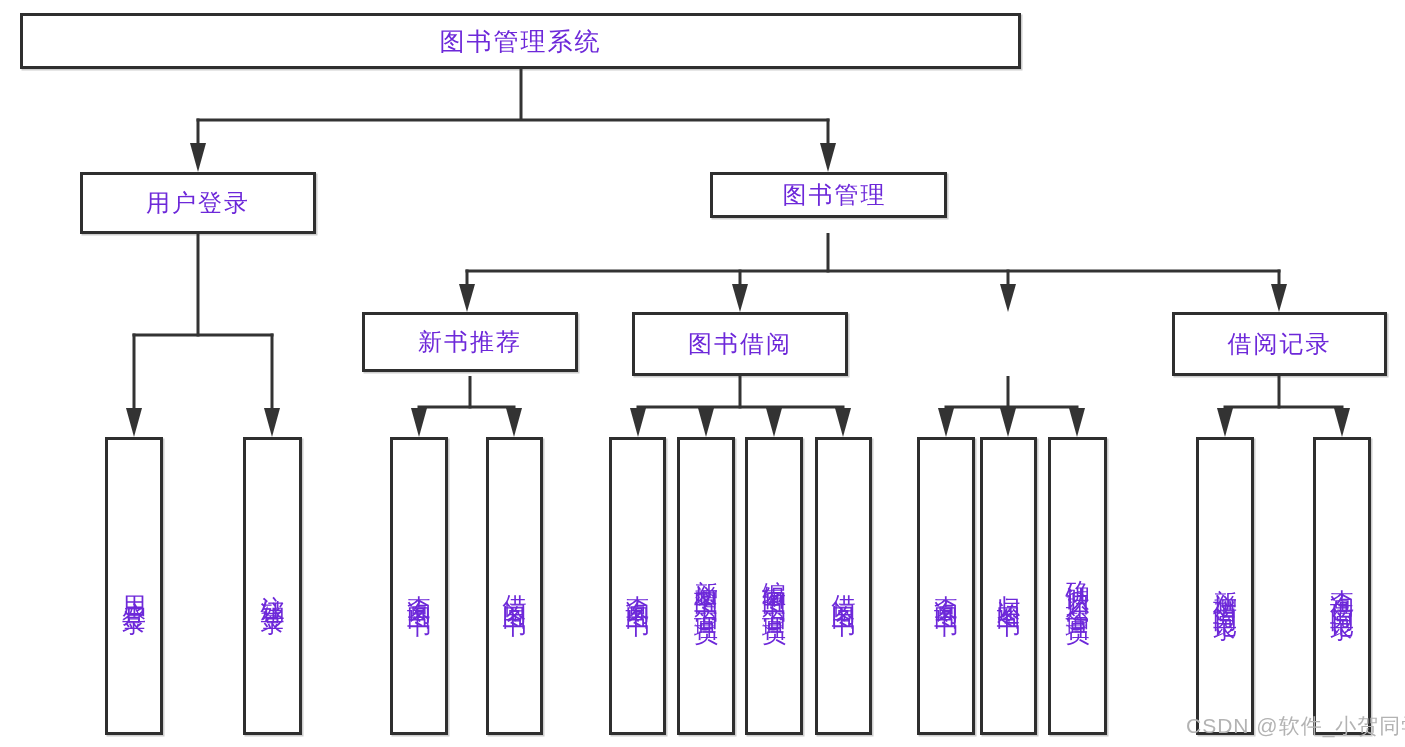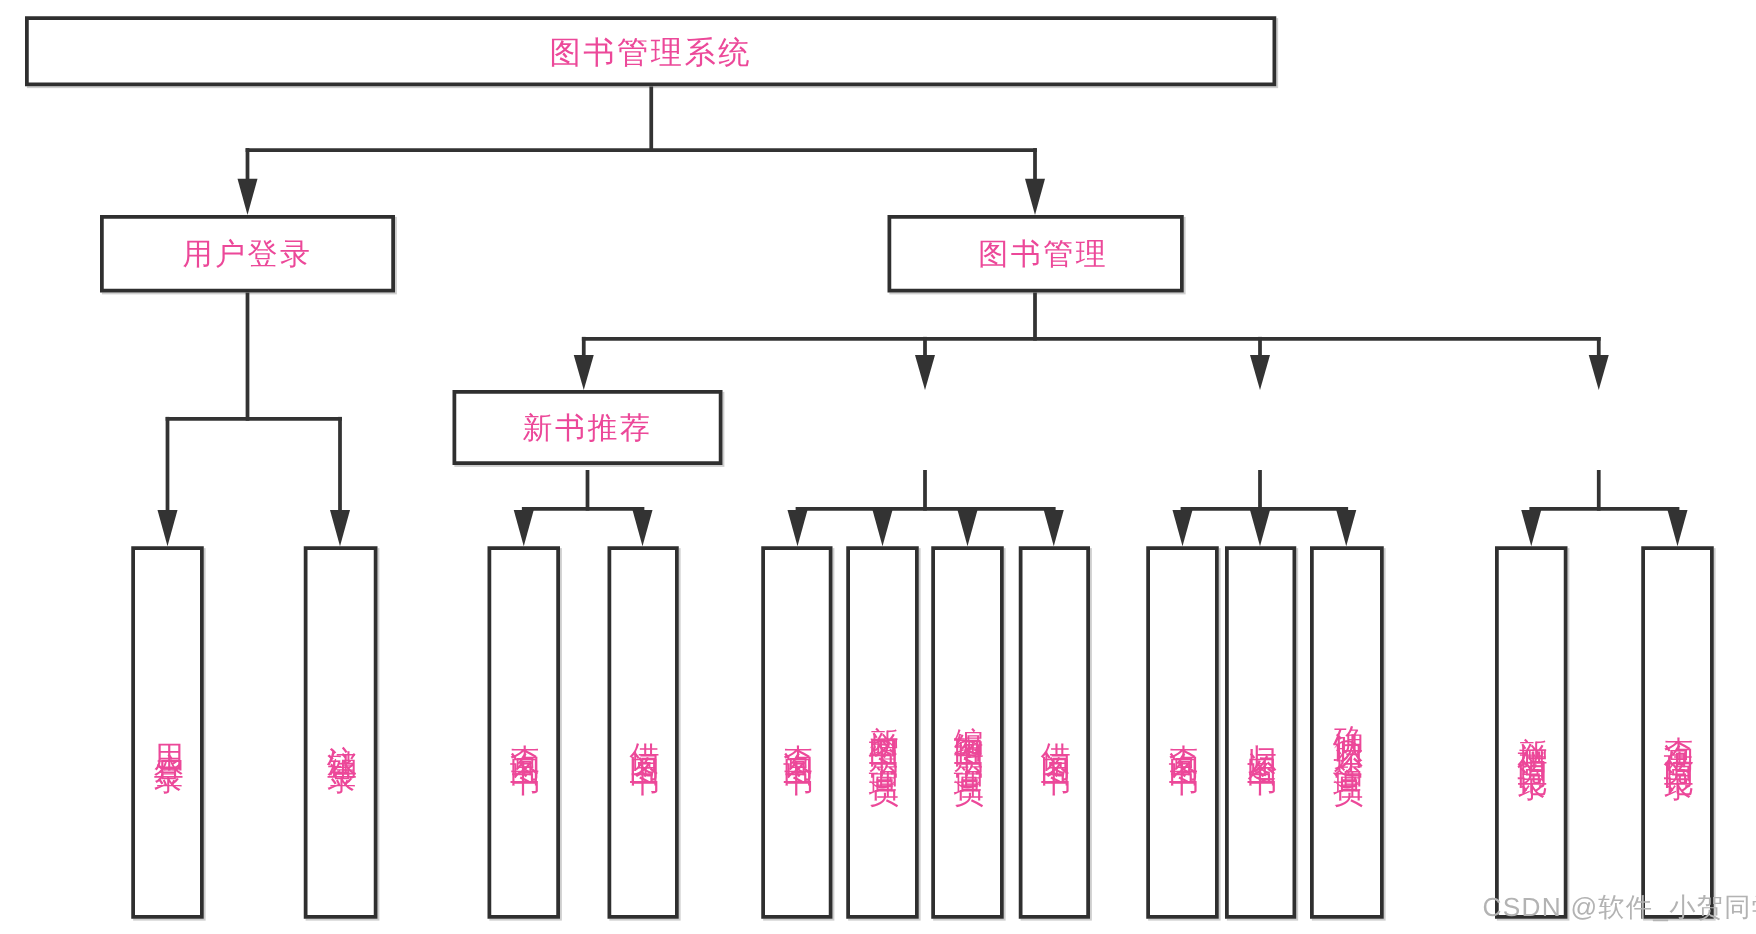--- a/index.html
+++ b/index.html
@@ -23,21 +23,21 @@
   }
   .box {
     position: absolute;
     box-sizing: border-box;
     background: #ffffff;
     border: 3px solid #2f2f2f;
     box-shadow: 1.5px 1.5px 0 rgba(60,60,60,0.25);
     display: flex;
     align-items: center;
     justify-content: center;
-    color: #ec4899;
+    color: #6d28d9;
     font-size: 24px;
     letter-spacing: 2px;
     text-align: center;
     white-space: nowrap;
   }
   .box.root { font-size: 25px; }
   .vbox {
     writing-mode: vertical-rl;
     letter-spacing: 6px;
     font-size: 24px;
@@ -110,23 +110,25 @@
       <polygon points="1000,408 1016,408 1008,437"></polygon>
       <polygon points="1069,408 1085,408 1077,437"></polygon>
       <polygon points="1217,408 1233,408 1225,437"></polygon>
       <polygon points="1334,408 1350,408 1342,437"></polygon>
     </g>
   </svg>
 
   <div class="box root" style="left:20px; top:13px; width:1001px; height:56px;">图书管理系统</div>
 
   <div class="box" style="left:80px; top:172px; width:236px; height:62px;">用户登录</div>
-  <div class="box" style="left:710px; top:172px; width:237px; height:62px;padding-left:12px;">图书管理</div>
+  <div class="box" style="left:710px; top:172px; width:237px; height:46px;padding-left:12px;">图书管理</div>
 
   <div class="box" style="left:362px; top:312px; width:216px; height:60px;">新书推荐</div>
+  <div class="box" style="left:632px; top:312px; width:216px; height:64px;">图书借阅</div>
+  <div class="box" style="left:1172px; top:312px; width:215px; height:64px;">借阅记录</div>
 
   <div class="box vbox" style="left:105px; top:437px; width:58px; height:298px;">用户登录</div>
   <div class="box vbox" style="left:243px; top:437px; width:59px; height:298px;">注销登录</div>
 
   <div class="box vbox" style="left:390px; top:437px; width:58px; height:298px;">查询图书</div>
   <div class="box vbox" style="left:486px; top:437px; width:57px; height:298px;">借阅图书</div>
 
   <div class="box vbox" style="left:609px; top:437px; width:57px; height:298px;">查询图书</div>
   <div class="box vbox" style="left:677px; top:437px; width:58px; height:298px;">新增图书（管理员）</div>
   <div class="box vbox" style="left:745px; top:437px; width:58px; height:298px;">编辑图书（管理员）</div>

